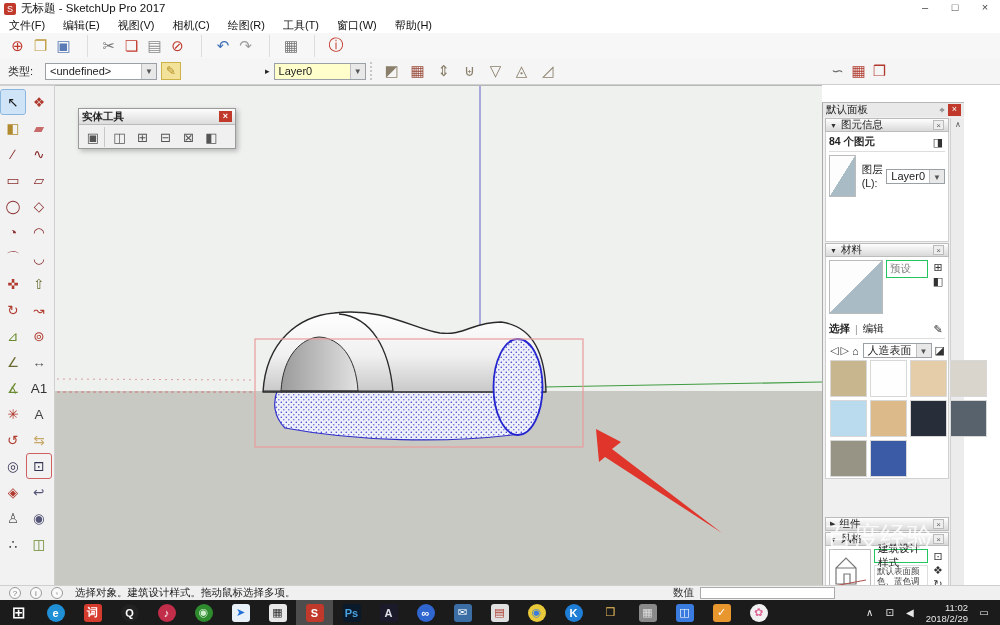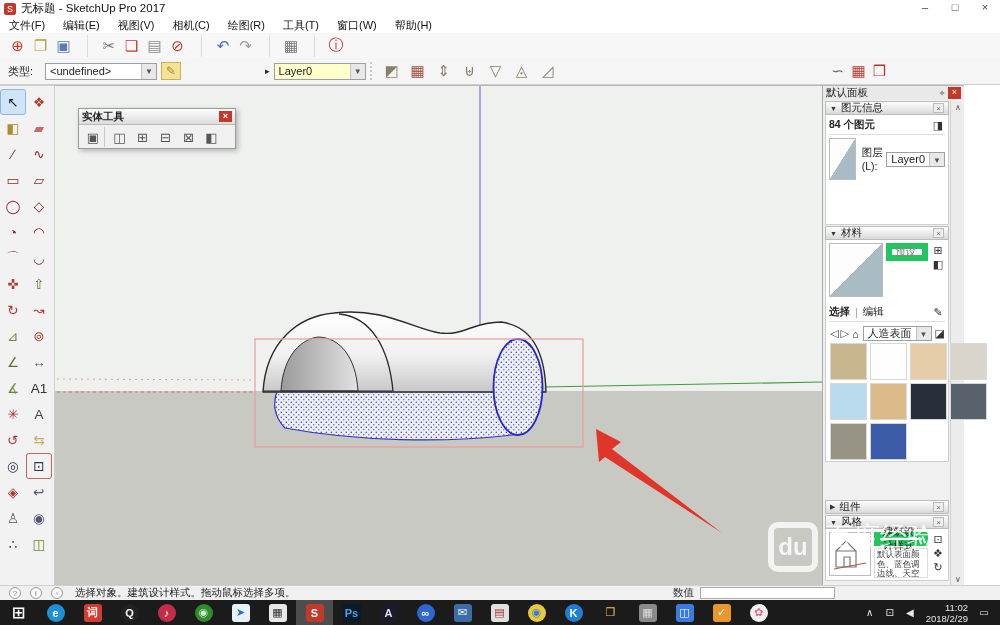--- a/index.html
+++ b/index.html
@@ -31,30 +31,30 @@
     background:linear-gradient(to bottom,#eff1ef 0,#eff1ef 305px,#c9c9c4 305px,#c9c9c4 100%); }
   #canvas svg { position:absolute; left:0; top:0; }
   
   #solidtools { position:absolute; left:78px; top:108px; width:158px; height:41px; background:#f0f0f0; border:1px solid #9a9a9a; box-shadow:2px 2px 5px rgba(0,0,0,.25); z-index:20; }
   #solidtools .ttl { height:16px; background:linear-gradient(#fdfdfd,#dcdcdc); border-bottom:1px solid #bbb; display:flex; align-items:center; font-size:10.5px; font-weight:bold; color:#222; padding:0 3px; }
   #solidtools .ttl .x { margin-left:auto; width:13px; height:11px; background:#c0392b; color:#fff; font-size:9px; line-height:10px; text-align:center; }
   #solidtools .body { display:flex; align-items:center; padding:2px 3px; }
   .stool { width:23px; height:20px; display:flex; align-items:center; justify-content:center; font-size:13px; color:#555; }
   .stool.first { border-right:1px solid #c8c8c8; margin-right:3px; }
   
-  #panel { position:absolute; left:822px; top:85px; width:142px; height:500px; background:#f0f0f0; border-left:1px solid #aaa; border-top:1px solid #b8b8b8; font-size:10.5px; color:#222; }
+  #panel { position:absolute; left:822px; top:102px; width:142px; height:500px; background:#f0f0f0; border-left:1px solid #aaa; border-top:1px solid #b8b8b8; font-size:10.5px; color:#222; }
   #panel .phead { height:14px; display:flex; align-items:center; padding:0 3px; background:#e9e9e9; font-size:10.5px; }
   #panel .phead .pin { margin-left:auto; font-size:9px; color:#555; width:12px; text-align:center; }
   #panel .phead .px { width:13px; height:12px; background:#c0392b; color:#fff; text-align:center; font-size:9px; line-height:11px; }
   .sechead { height:14px; margin:1px 15px 0 2px; background:linear-gradient(#fefefe,#d9d9d9); border:1px solid #bcbcbc; display:flex; align-items:center; padding:0 4px; font-size:10.5px; }
   .sechead .arrow { font-size:7px; margin-right:4px; color:#333; }
   .sechead .sx { margin-left:auto; width:11px; height:10px; border:1px solid #bbb; background:#eee; color:#666; font-size:8px; line-height:9px; text-align:center; }
   .seccontent { background:#fff; margin:0 15px 0 2px; border:1px solid #cfcfcf; border-top:none; padding:3px; position:relative; }
   .thumb { background:linear-gradient(to bottom right,#fdfdfd 49.5%,#a9bcc6 50%); border:1px solid #bbb; }
-  .field { background:#fff; border:6px solid #22c55e; font-size:10.5px; padding:0 3px; display:flex; align-items:center; }
+  .field { background:#fff; border:1px solid #22c55e; font-size:10.5px; padding:0 3px; display:flex; align-items:center; }
   #scrollcol { position:absolute; right:0; top:15px; width:14px; height:485px; background:#ececec; border-left:1px solid #d0d0d0; }
   #scrollcol .sc { width:14px; height:13px; text-align:center; font-size:8px; color:#555; line-height:13px; }
   #scrollcol .scdown { position:absolute; bottom:0; }
   .swgrid { display:grid; grid-template-columns:repeat(4,37px); gap:3px; padding:2px 0 0 1px; background:#fff; }
   .sw { width:37px; height:37px; border:1px solid #d8d8d8; }
   .icobtn { width:14px; height:14px; display:flex; align-items:center; justify-content:center; font-size:11px; color:#333; }
   
   #statusbar { position:absolute; left:0; top:585px; width:1000px; height:15px; background:#f0f0f0; border-top:1px solid #cfcfcf; display:flex; align-items:center; font-size:10.5px; color:#222; }
   .stico { width:12px; height:12px; border:1px solid #9a9a9a; border-radius:50%; color:#777; font-size:8px; line-height:11px; text-align:center; margin-left:9px; background:#fafafa; }
   #statusbar .msg { margin-left:12px; }
@@ -359,21 +359,20 @@
   <div class="stico">?</div>
       <div class="stico">i</div>
       <div class="stico">◦</div>
     </div>
   <span class="msg">选择对象。建筑设计样式。拖动鼠标选择多项。</span>
   <span class="mlabel">数值</span>
   <div class="mbox"></div>
 </div>
 
 <div id="watermark">
-  <div class="logo">du</div>
   <div class="brand">百度经验</div>
 </div>
 
 <div id="taskbar">
   <div style="display:flex">
 
       <div class="task start">
         <div class="ticon" style="background: transparent; color: rgb(255, 255, 255);">⊞</div>
       </div>
 

